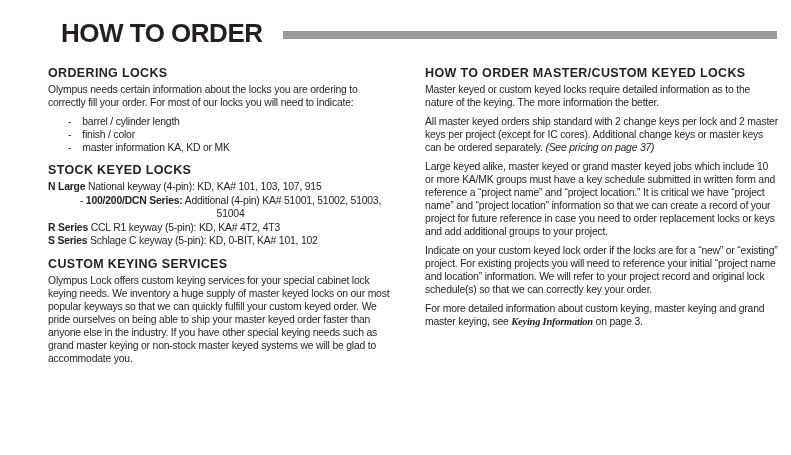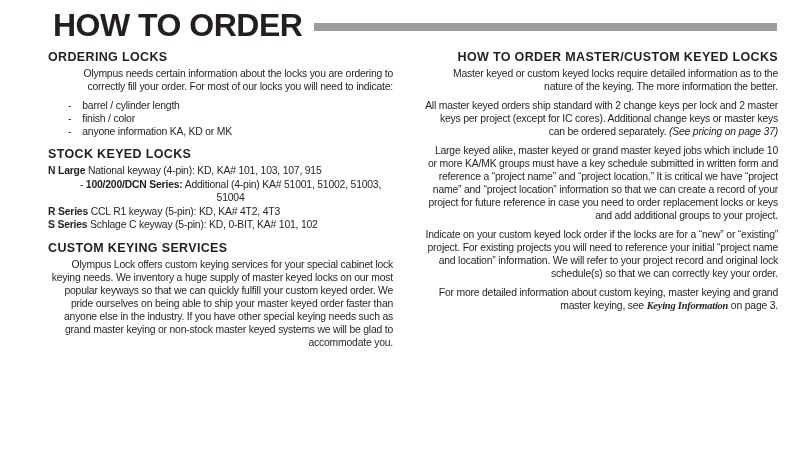--- a/index.html
+++ b/index.html
@@ -10,45 +10,45 @@
     -webkit-font-smoothing: antialiased;
   }
   .page { position: relative; width: 791px; height: 455px; background: #ffffff; }
 
   
   .title-row {
     display: flex; align-items: center;
     padding: 11px 14px 0 53px;
   }
   .page-title {
-    margin: 0; font-size: 32px; line-height: 29px; font-weight: 700;
+    margin: 8px; font-size: 26px; line-height: 29px; font-weight: 700;
     letter-spacing: -0.5px; white-space: nowrap; text-align: center;
   }
   .title-bar {
     flex: 1; height: 8px; background: #9b9b9b; margin-left: 12px; margin-top: 3px;
   }
 
   
   .columns {
     display: flex; gap: 32px;
     padding: 1px 13px 0 48px;
   }
   .col-left  { width: 349px; }
   .col-right { width: 357px; }
 
   h2.section-heading {
     margin: 9px 0 3px 0;
     font-size: 12.5px; line-height: 14px; font-weight: 700;
     letter-spacing: 0.35px;
   }
-  .col-right h2.section-heading { margin-top: 9px; text-align: right; }
+  .col-right h2.section-heading { margin-top: 9px; }
 
   p.body-text {
     margin: 0 0 6px 0;
-    font-size: 10.4px; line-height: 13px; letter-spacing: -0.2px; text-align: right;
+    font-size: 10.4px; line-height: 13px; letter-spacing: -0.2px;
   }
   .bullet-list {
     list-style: none; margin: 0 0 2px 0; padding: 0 0 0 20px;
   }
   .bullet-list li {
     display: flex; gap: 11px;
     font-size: 10.4px; line-height: 13px; letter-spacing: -0.2px;
   }
   .series-lines { margin: 0 0 2px 0; }
   .series-line {
@@ -79,21 +79,21 @@
         <li>
           <span>-</span>
           <span>barrel / cylinder length</span>
         </li>
         <li>
           <span>-</span>
           <span>finish / color</span>
         </li>
         <li>
           <span>-</span>
-          <span>anyone information KA, KD or MK</span>
+          <span>master information KA, KD or MK</span>
         </li>
       </ul>
 
       <h2 class="section-heading">STOCK KEYED LOCKS</h2>
       <div class="series-lines">
         <p class="series-line">
           <span class="b">N Large</span><span> National keyway (4-pin): KD, KA# 101, 103, 107, 915</span>
         </p>
         <p class="series-line indent">
           <span>- </span><span class="b">100/200/DCN Series:</span><span> Additional (4-pin) KA# 51001, 51002, 51003, 51004</span>

